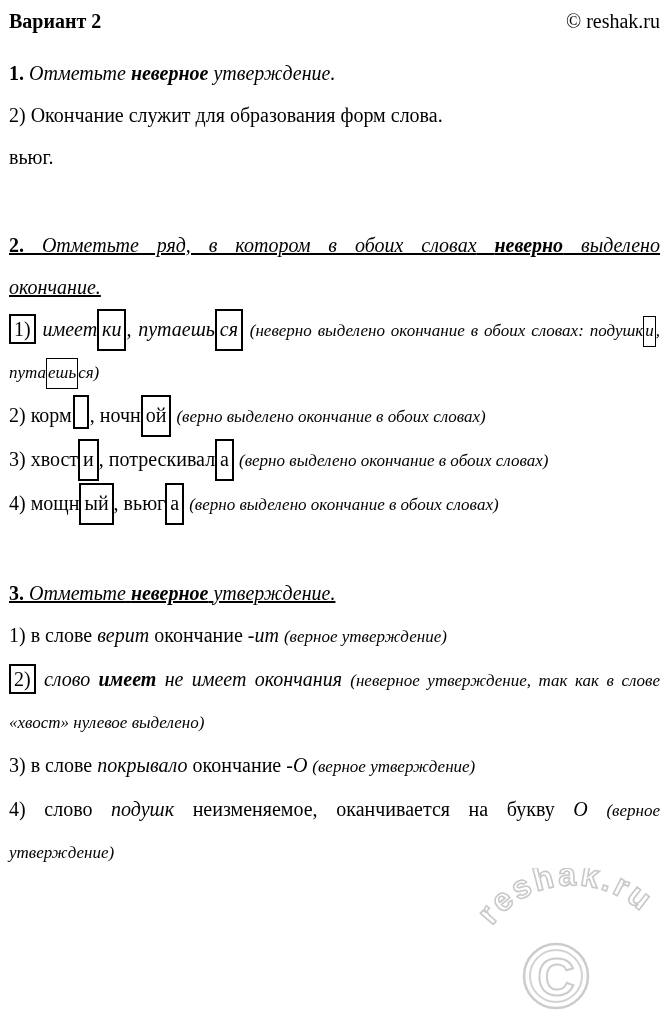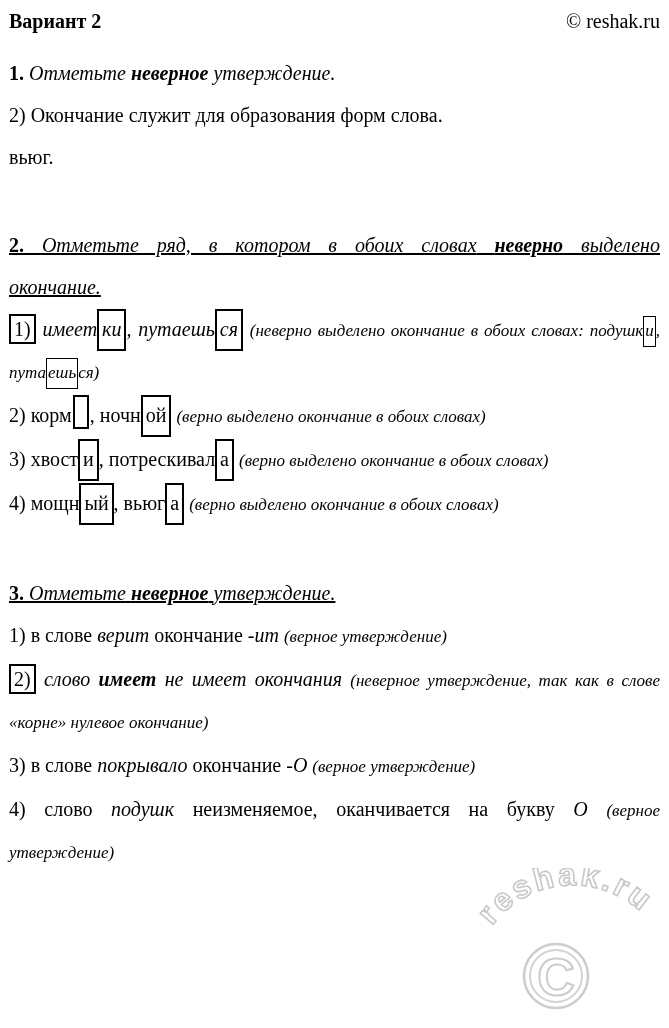--- a/index.html
+++ b/index.html
@@ -132,21 +132,21 @@
     </p>
 
     <p>
       <span class="jl">
         <span class="numbox">2)</span>
         <span class="it">слово</span>
         <span class="bi">имеет</span>
         <span class="it">не имеет окончания</span>
         <span class="cm">(неверное утверждение, так как в слове</span>
       </span>
-      <span class="ln cm">«корне» нулевое окончание)</span>
+      <span class="ln cm">«хвост» нулевое выделено)</span>
     </p>
 
     <p>
       <span>3) в слове</span>
       <span class="it">покрывало</span>
       <span>окончание</span>
       <span class="it">-О</span>
       <span class="cm">(верное утверждение)</span>
     </p>
 

